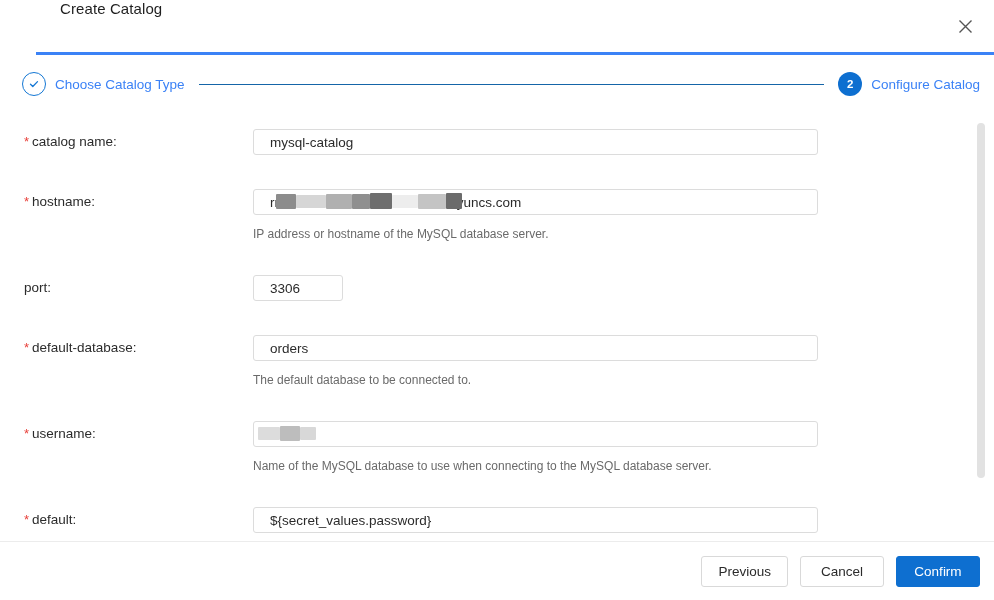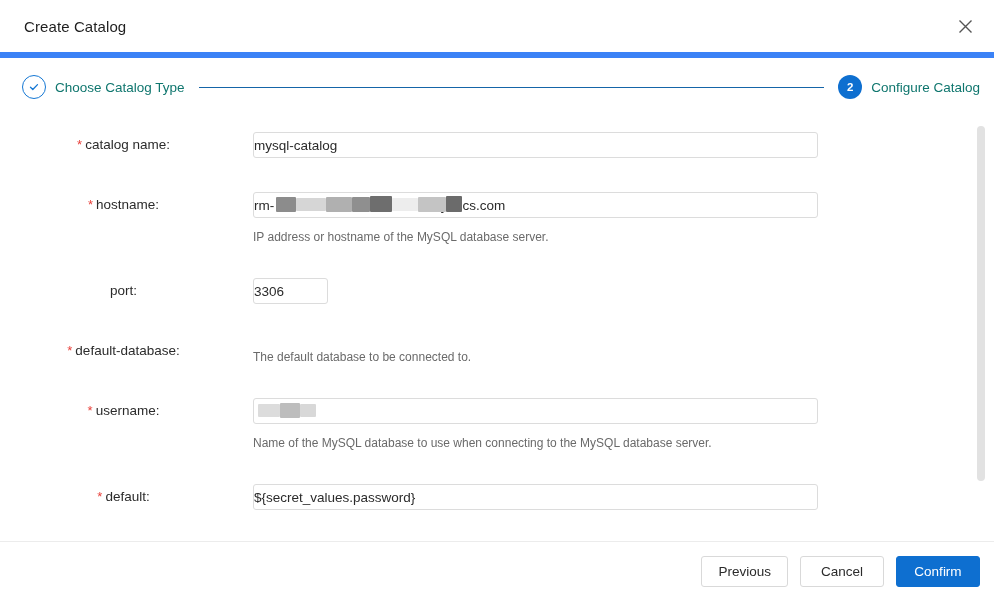--- a/index.html
+++ b/index.html
@@ -23,23 +23,23 @@
     box-sizing: border-box;
     display: flex;
     flex-direction: column;
   }
 
   
   .dialog-header {
     position: relative;
     height: 52px;
     flex: 0 0 52px;
-    border-bottom: 6px solid #3b82f6;
-    display: flex;
-    align-items: center;
+    border-bottom: 3px solid #3b82f6;
+    display: flex;
+    margin-left: 36px;
   }
   .dialog-title {
     font-size: 15px;
     color: #1f1f1f;
     margin-left: 24px;
     letter-spacing: 0.1px;
   }
   .close-btn {
     position: absolute;
     right: 14px;
@@ -84,21 +84,21 @@
     color: #1477d4;
   }
   .step-circle.active {
     background: #0e6fd0;
     color: #ffffff;
     font-size: 11.5px;
     font-weight: 600;
   }
   .step-label {
     font-size: 13.5px;
-    color: #0f766e;
+    color: #3b82f6;
   }
   .step-line {
     flex: 1 1 auto;
     height: 1px;
     background: #1565a8;
     margin: 0 14px;
   }
 
   
   .dialog-body {
@@ -114,52 +114,53 @@
   }
 
   .field-row {
     display: flex;
     align-items: flex-start;
     margin-bottom: 0;
   }
   .field-label {
     width: 253px;
     flex: 0 0 253px;
-    text-align: center;
+    text-align: left;
     font-size: 13.5px;
     color: #2b2b2b;
     line-height: 26px;
     padding-right: 6px;
     box-sizing: border-box;
     white-space: nowrap;
+    padding-left: 24px;
   }
   .req {
     color: #e8403a;
     margin-right: 3px;
     font-size: 13px;
   }
   .field-control {
     flex: 1 1 auto;
     min-width: 0;
   }
   .text-input {
     width: 565px;
     height: 26px;
     box-sizing: border-box;
     border: 1px solid #dcdcdc;
     border-radius: 3px;
     background: #ffffff;
     font-family: "Liberation Sans", sans-serif;
     font-size: 13.5px;
     color: #2b2b2b;
-    padding: 0 0;
+    padding: 0 16px;
     outline: none;
     display: block;
   }
-  .text-input.narrow { width: 75px; }
+  .text-input.narrow { width: 90px; }
   .help-text {
     font-size: 12px;
     color: #6a6a6a;
     margin-top: 12px;
     line-height: 14px;
   }
   .gap-lg { height: 34px; }
 
   
   .input-wrap { position: relative; display: inline-block; }
@@ -290,20 +291,23 @@
           <div class="input-wrap">
             <input class="text-input narrow" type="text" value="3306" style="">
           </div>
         </div>
       </div>
       <div class="gap-lg"></div>
 
       <div class="field-row">
         <div class="field-label"><span class="req">*</span><span>default-database:</span></div>
         <div class="field-control">
+          <div class="input-wrap">
+            <input class="text-input" type="text" value="orders" style="">
+          </div>
           <div class="help-text">The default database to be connected to.</div>
         </div>
       </div>
       <div class="gap-lg"></div>
 
       <div class="field-row">
         <div class="field-label"><span class="req">*</span><span>username:</span></div>
         <div class="field-control">
           <div class="input-wrap">
             <input class="text-input" type="text" value="" style="">

